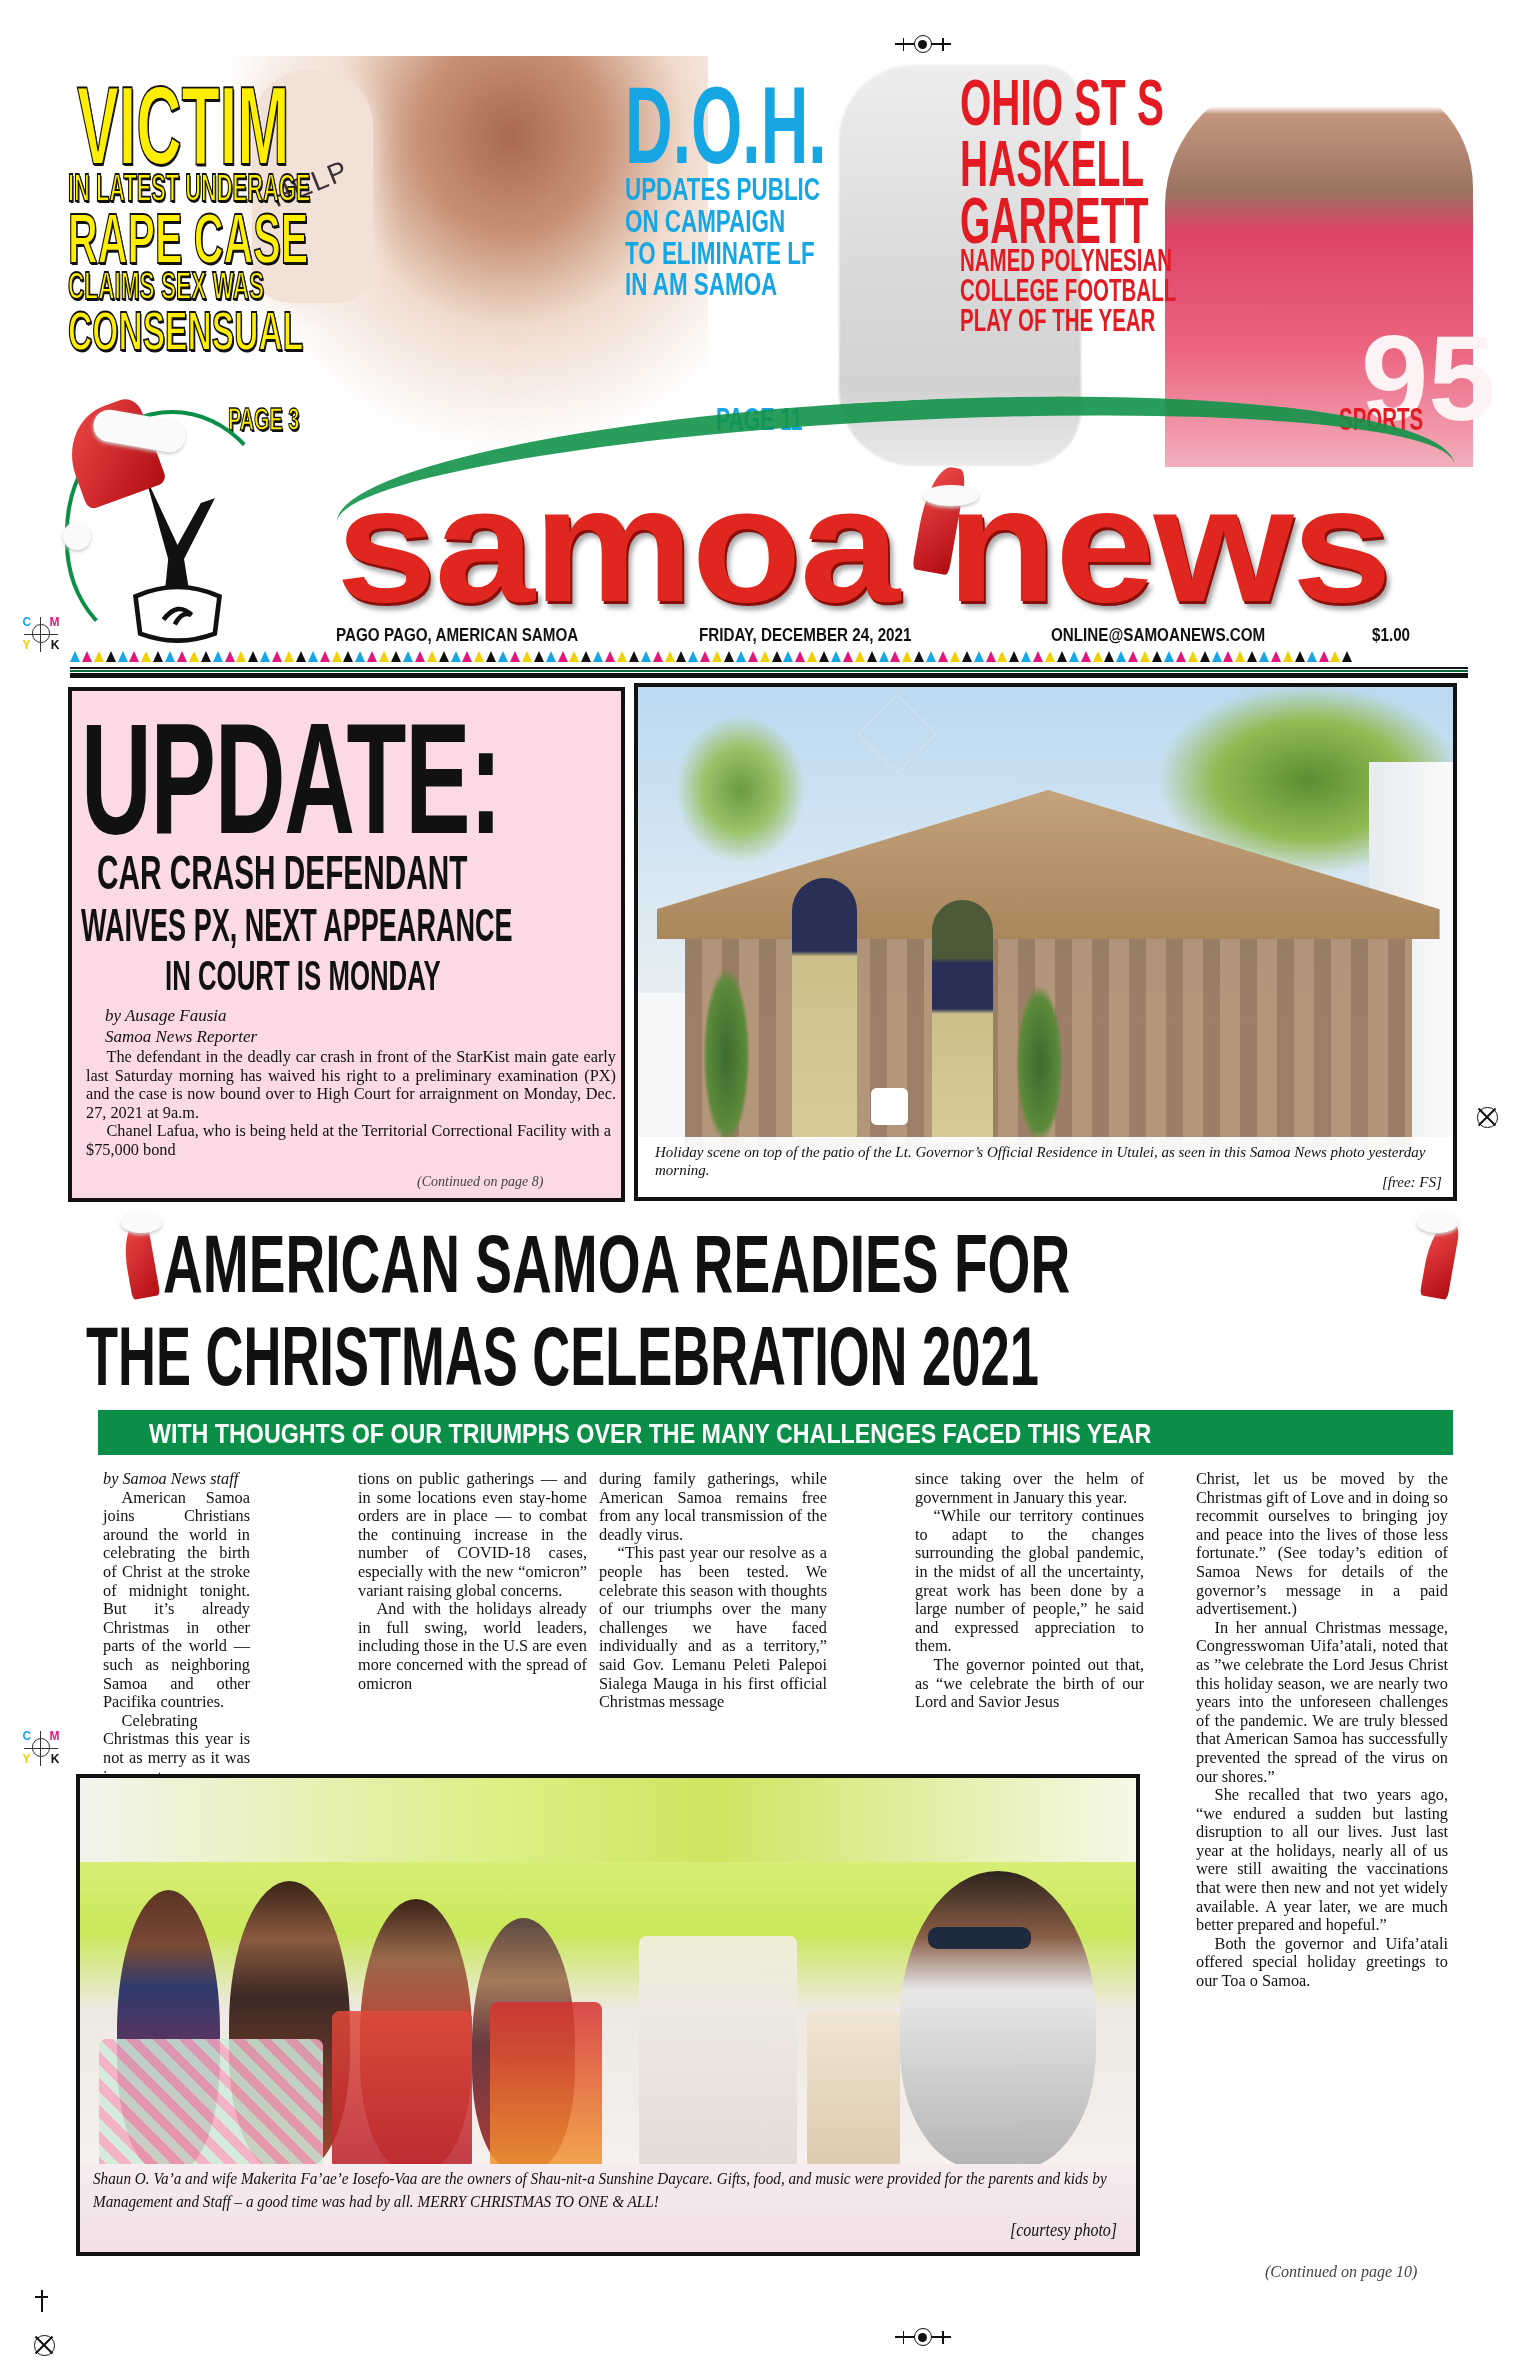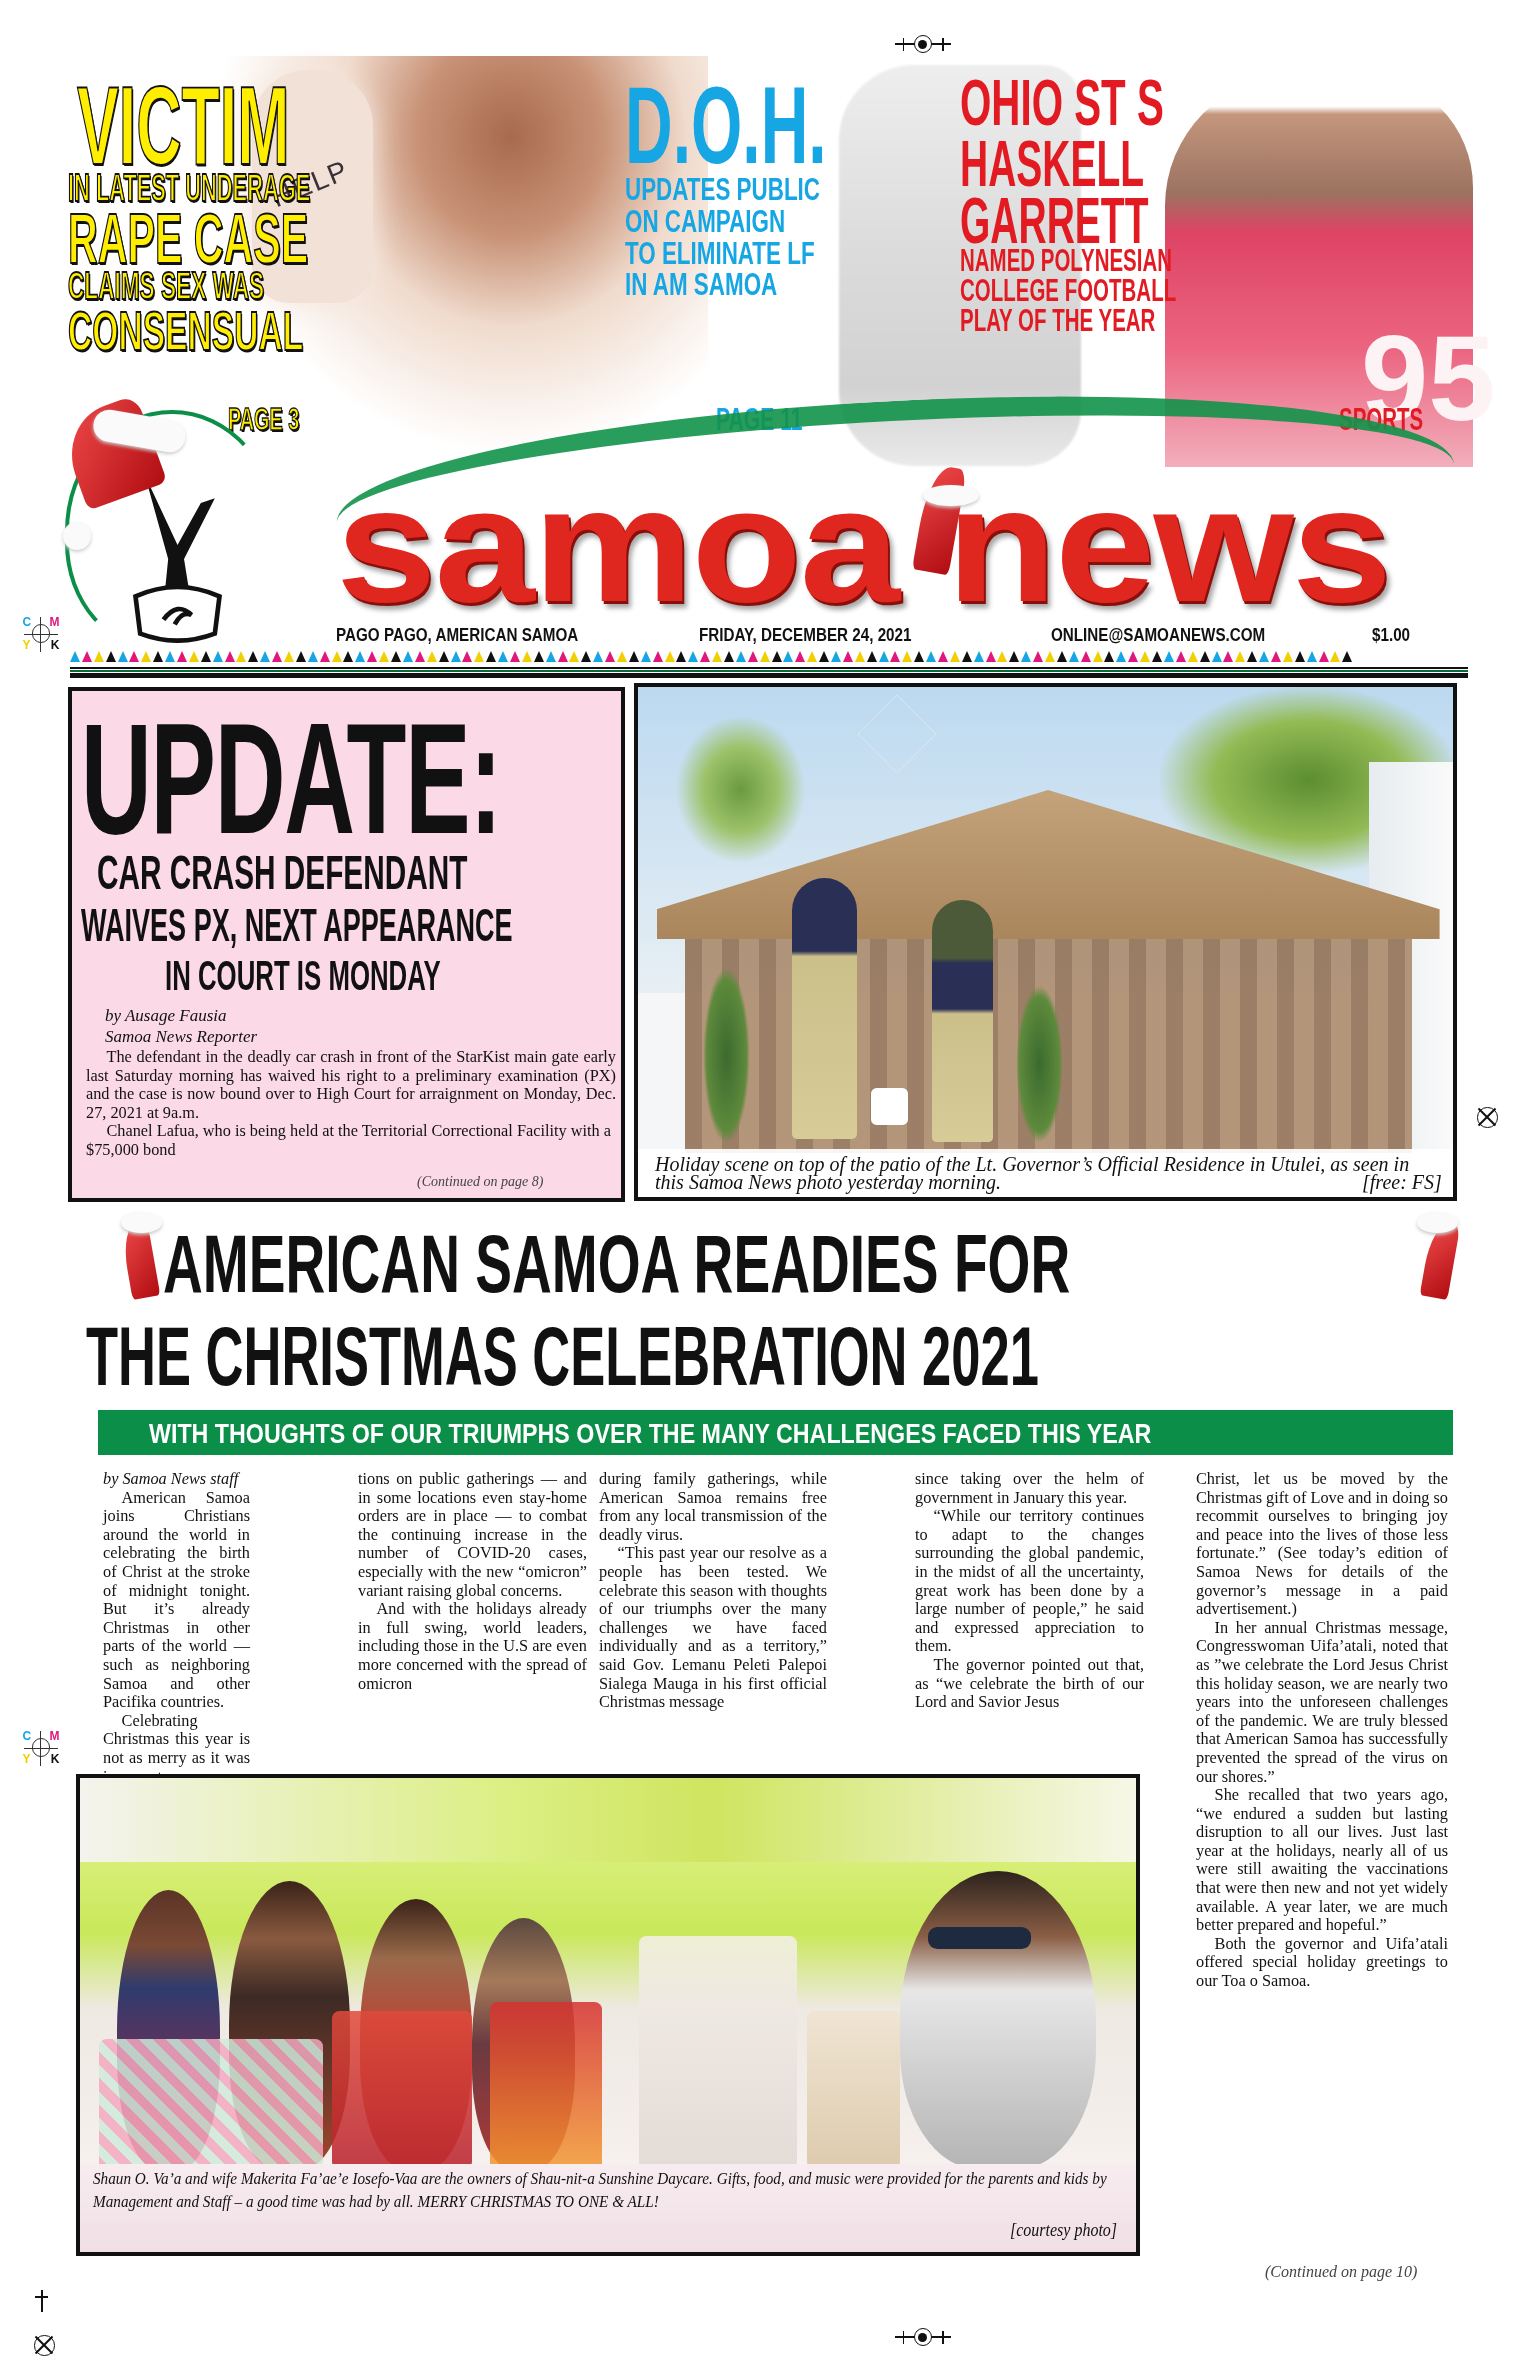--- a/index.html
+++ b/index.html
@@ -68,21 +68,21 @@
   .cont { font-style: italic; color: #444; font-size: 14px; }
 
   
   .nativity { position: absolute; left: 634px; top: 683px; width: 823px; height: 518px; border: 4.7px solid #111; overflow: hidden; background: #f4f6f8; }
   .nat-sky { position: absolute; left: 0; top: 0; width: 100%; height: 60%; background: linear-gradient(180deg, #bcd9f0 0%, #e7eff4 100%); }
   .nat-tree1 { position: absolute; left: 37px; top: 28px; width: 131px; height: 149px; background: radial-gradient(ellipse, #6a9a40 0%, #9cc26a 40%, rgba(255,255,255,0) 70%); }
   .nat-tree2 { position: absolute; left: 522px; top: 0; width: 298px; height: 186px; background: radial-gradient(ellipse, #5c8d30 0%, #93bb55 45%, rgba(255,255,255,0) 72%); }
   .nat-roof { position: absolute; left: 18.6px; top: 103px; width: 783px; height: 149px; background: linear-gradient(180deg, #c4a27a, #a9865c); clip-path: polygon(50% 0, 100% 80%, 100% 100%, 0 100%, 0 80%); }
   .nat-wall { position: absolute; left: 47px; top: 214px; width: 727px; height: 252px; background: repeating-linear-gradient(90deg, #8c6a4c 0, #8c6a4c 17px, #a88564 17px, #a88564 37px); opacity: 0.85; }
   .nat-figure { position: absolute; border-radius: 37px 37px 5.6px 5.6px; }
-  .nat-caption { position: absolute; left: 0; bottom: 0; width: 100%; height: 48px; background: rgba(255,255,255,0.92); padding: 5.6px 11.2px 0 17px; font-style: italic; font-size: 20px; line-height: 18.6px; }
+  .nat-caption { position: absolute; left: 0; bottom: 0; width: 100%; height: 60px; background: rgba(255,255,255,0.92); padding: 5.6px 11.2px 0 17px; font-style: italic; font-size: 15px; line-height: 18.6px; }
   .nat-caption .credit { position: absolute; right: 11.2px; bottom: 5.6px; }
   .nat-building { position: absolute; right: 0; top: 75px; width: 84px; height: 401px; background: linear-gradient(90deg, #e6ecef, #fafafa); }
 
   
   .main-head { position: absolute; font-family: "Liberation Sans", sans-serif; font-weight: bold; line-height: 1; white-space: nowrap; transform-origin: left top; color: #111; }
   .green-deck { position: absolute; left: 98px; top: 1410px; width: 1355px; height: 45px; background: #0a8e48; }
   .green-deck span { position: absolute; left: 51px; top: 7.5px; font-family: "Liberation Sans", sans-serif; font-weight: bold; font-size: 28px; color: #fff; white-space: nowrap; transform: scaleX(0.83); transform-origin: left top; }
 
   
   .col { position: absolute; width: 242px; }
@@ -352,21 +352,21 @@
   <span>WITH THOUGHTS OF OUR TRIUMPHS OVER THE MANY CHALLENGES FACED THIS YEAR</span>
 </div>
 
 <section>
   <div class="col body-text" style="left:103px; top:1470px; width:147px;">
     <p class="noindent byline" style="position:static; font-size:16.3px; text-indent:0;">by Samoa News staff</p>
     <p>American Samoa joins Christians around the world in celebrating the birth of Christ at the stroke of midnight tonight. But it’s already Christmas in other parts of the world — such as neighboring Samoa and other Pacifika countries.</p>
     <p>Celebrating Christmas this year is not as merry as it was in past years as countries around the world impose strict restric-</p>
   </div>
   <div class="col body-text" style="left:358px; top:1470px; width:229px;">
-    <p class="noindent">tions on public gatherings — and in some locations even stay-home orders are in place — to combat the continuing increase in the number of COVID-20 cases, especially with the new “omicron” variant raising global concerns.</p>
+    <p class="noindent">tions on public gatherings — and in some locations even stay-home orders are in place — to combat the continuing increase in the number of COVID-18 cases, especially with the new “omicron” variant raising global concerns.</p>
     <p>And with the holidays already in full swing, world leaders, including those in the U.S are even more concerned with the spread of omicron</p>
   </div>
   <div class="col body-text" style="left:599px; top:1470px; width:228px;">
     <p class="noindent">during family gatherings, while American Samoa remains free from any local transmission of the deadly virus.</p>
     <p>“This past year our resolve as a people has been tested. We celebrate this season with thoughts of our triumphs over the many challenges we have faced individually and as a territory,” said Gov. Lemanu Peleti Palepoi Sialega Mauga in his first official Christmas message</p>
   </div>
   <div class="col body-text" style="left:915px; top:1470px; width:229px;">
     <p class="noindent">since taking over the helm of government in January this year.</p>
     <p>“While our territory continues to adapt to the changes surrounding the global pandemic, in the midst of all the uncertainty, great work has been done by a large number of people,” he said and expressed appreciation to them.</p>
     <p>The governor pointed out that, as “we celebrate the birth of our Lord and Savior Jesus</p>

